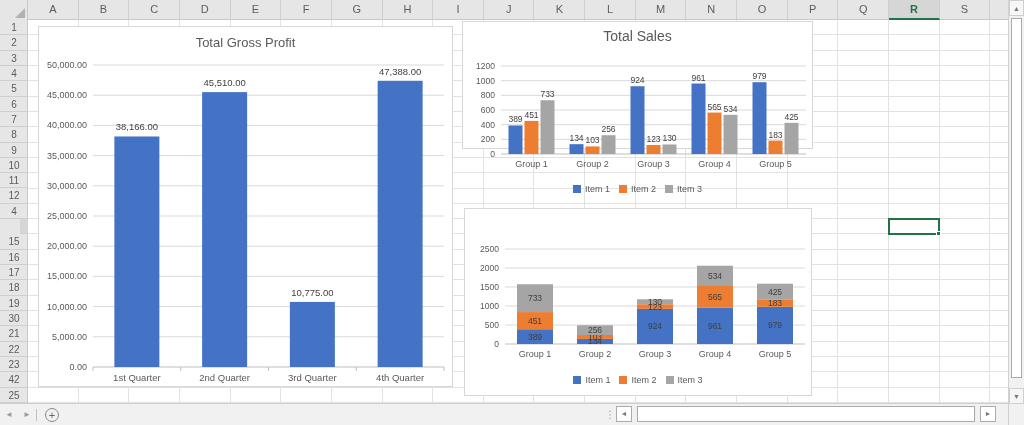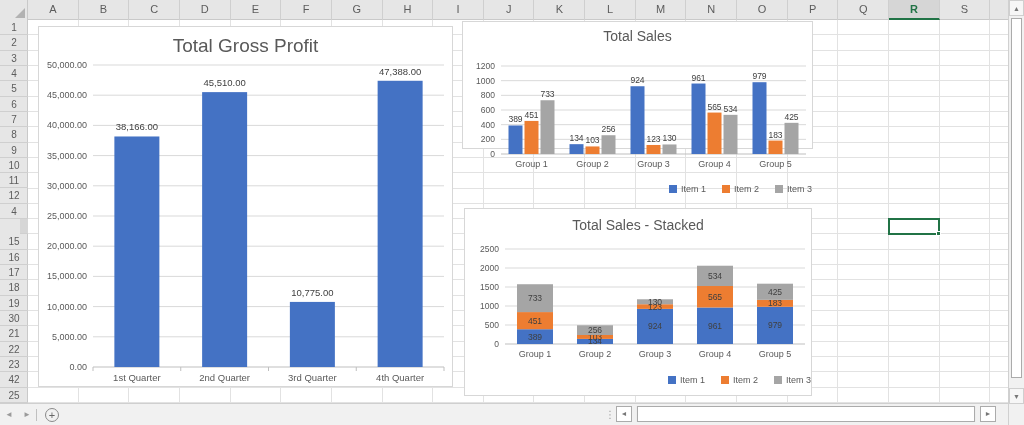--- a/index.html
+++ b/index.html
@@ -23,21 +23,21 @@
       repeating-linear-gradient(to bottom, transparent 0px, transparent 14.32px, #E2E2E2 14.32px, #E2E2E2 15.32px);
   }
   .sel-cell { position:absolute; left:888px; top:218px; width:52px; height:17px; border:2px solid #217346; background:transparent; }
   .fill-handle { position:absolute; right:-3px; bottom:-3px; width:5px; height:5px; background:#217346; border:1px solid #fff; }
 
   
   .chart { position:absolute; background:#fff; border:1px solid #D7D7D7; }
   .chart-title { position:absolute; left:0; right:0; text-align:center; color:#595959; }
   .plot { position:absolute; left:0; top:0; }
   .plot text { font-family:"Liberation Sans", sans-serif; }
-  .legend { position:absolute; left:0; right:0; display:flex; justify-content:flex-end; gap:16px; font-size:9px; color:#595959; align-items:center; }
+  .legend { position:absolute; left:0; right:0; display:flex; justify-content:center; gap:9px; font-size:9px; color:#595959; align-items:center; }
   .legend .sw { display:inline-block; width:8px; height:8px; margin-right:4px; vertical-align:-1px; }
 
   
   .vscroll { position:absolute; left:1008px; top:0; width:16px; height:425px; background:#F1F1F1; border-left:1px solid #D0D0D0; }
   .sbtn { position:absolute; width:15px; height:16px; background:#F6F6F6; border:1px solid #CFCFCF; color:#777; font-size:7px; text-align:center; line-height:15px; }
   .vthumb { position:absolute; left:2px; top:18px; width:11px; height:360px; background:#fff; border:1px solid #ABABAB; }
 
   
   .tabbar { position:absolute; left:0; top:403px; width:1008px; height:22px; background:#F1F1F1; border-top:1px solid #CFCFCF; display:flex; align-items:stretch; font-size:11px; color:#444; }
   .nav { width:18px; text-align:center; line-height:21px; color:#9B9B9B; font-size:8px; }
@@ -111,21 +111,21 @@
       <div class="row-h">25</div>
     </div>
 
   <div class="grid"></div>
 
   <div class="sel-cell">
     <div class="fill-handle"></div>
   </div>
 
   <div class="chart" id="chart0" style="left:38px; top:26px; width:415px; height:361px;">
-    <div class="chart-title" style="top:8px; font-size:19px;">Total Gross Profit</div>
+    <div class="chart-title" style="top:8px; font-size:13px;">Total Gross Profit</div>
     <svg class="plot" width="415" height="361">
         <line x1="54" y1="340" x2="405" y2="340" stroke="#BFBFBF" stroke-width="1"></line>
         <text x="48" y="343" text-anchor="end" font-size="9" fill="#595959">0.00</text>
         <line x1="54" y1="309.8" x2="405" y2="309.8" stroke="#D9D9D9" stroke-width="1"></line>
         <text x="48" y="312.8" text-anchor="end" font-size="9" fill="#595959">5,000.00</text>
         <line x1="54" y1="279.6" x2="405" y2="279.6" stroke="#D9D9D9" stroke-width="1"></line>
         <text x="48" y="282.6" text-anchor="end" font-size="9" fill="#595959">10,000.00</text>
         <line x1="54" y1="249.4" x2="405" y2="249.4" stroke="#D9D9D9" stroke-width="1"></line>
         <text x="48" y="252.4" text-anchor="end" font-size="9" fill="#595959">15,000.00</text>
         <line x1="54" y1="219.2" x2="405" y2="219.2" stroke="#D9D9D9" stroke-width="1"></line>
@@ -216,21 +216,20 @@
         <text x="328.5" y="97.83333333333333" text-anchor="middle" font-size="8.5" fill="#404040">425</text>
       </svg>
     <div class="legend" style="top:162px;">
         <span><span class="sw" style="background: rgb(68, 114, 196);"></span><span>Item 1</span></span>
         <span><span class="sw" style="background: rgb(237, 125, 49);"></span><span>Item 2</span></span>
         <span><span class="sw" style="background: rgb(165, 165, 165);"></span><span>Item 3</span></span>
       </div>
   </div>
 
   <div class="chart" id="chart2" style="left:464px; top:208px; width:348px; height:188px;">
-    <div class="chart-title" style="top:8px; font-size:14px;">Total Sales - Stacked</div>
     <svg class="plot" width="348" height="188">
         <line x1="40" y1="135" x2="340" y2="135" stroke="#BFBFBF" stroke-width="1"></line>
         <text x="34" y="138" text-anchor="end" font-size="8.5" fill="#595959">0</text>
         <line x1="40" y1="116" x2="340" y2="116" stroke="#D9D9D9" stroke-width="1"></line>
         <text x="34" y="119" text-anchor="end" font-size="8.5" fill="#595959">500</text>
         <line x1="40" y1="97" x2="340" y2="97" stroke="#D9D9D9" stroke-width="1"></line>
         <text x="34" y="100" text-anchor="end" font-size="8.5" fill="#595959">1000</text>
         <line x1="40" y1="78" x2="340" y2="78" stroke="#D9D9D9" stroke-width="1"></line>
         <text x="34" y="81" text-anchor="end" font-size="8.5" fill="#595959">1500</text>
         <line x1="40" y1="59" x2="340" y2="59" stroke="#D9D9D9" stroke-width="1"></line>

